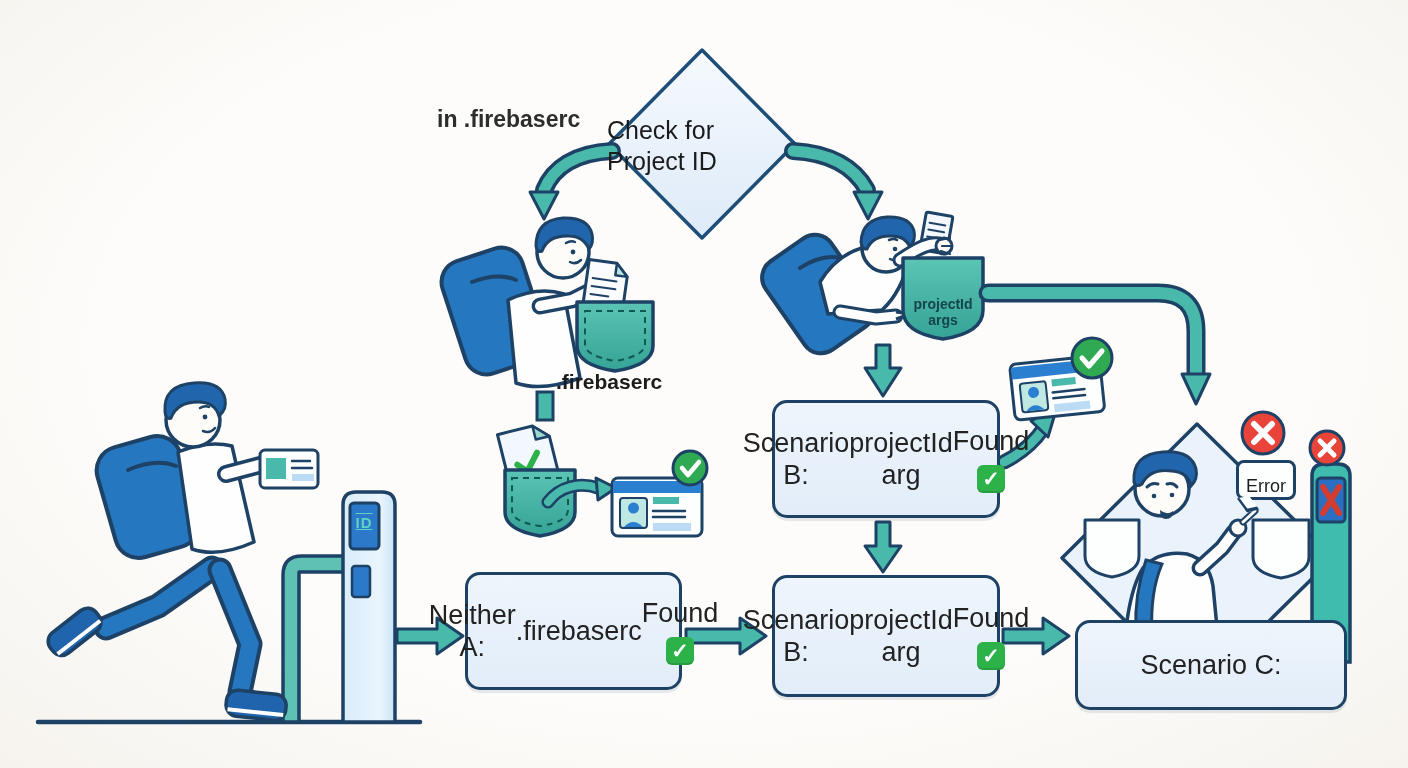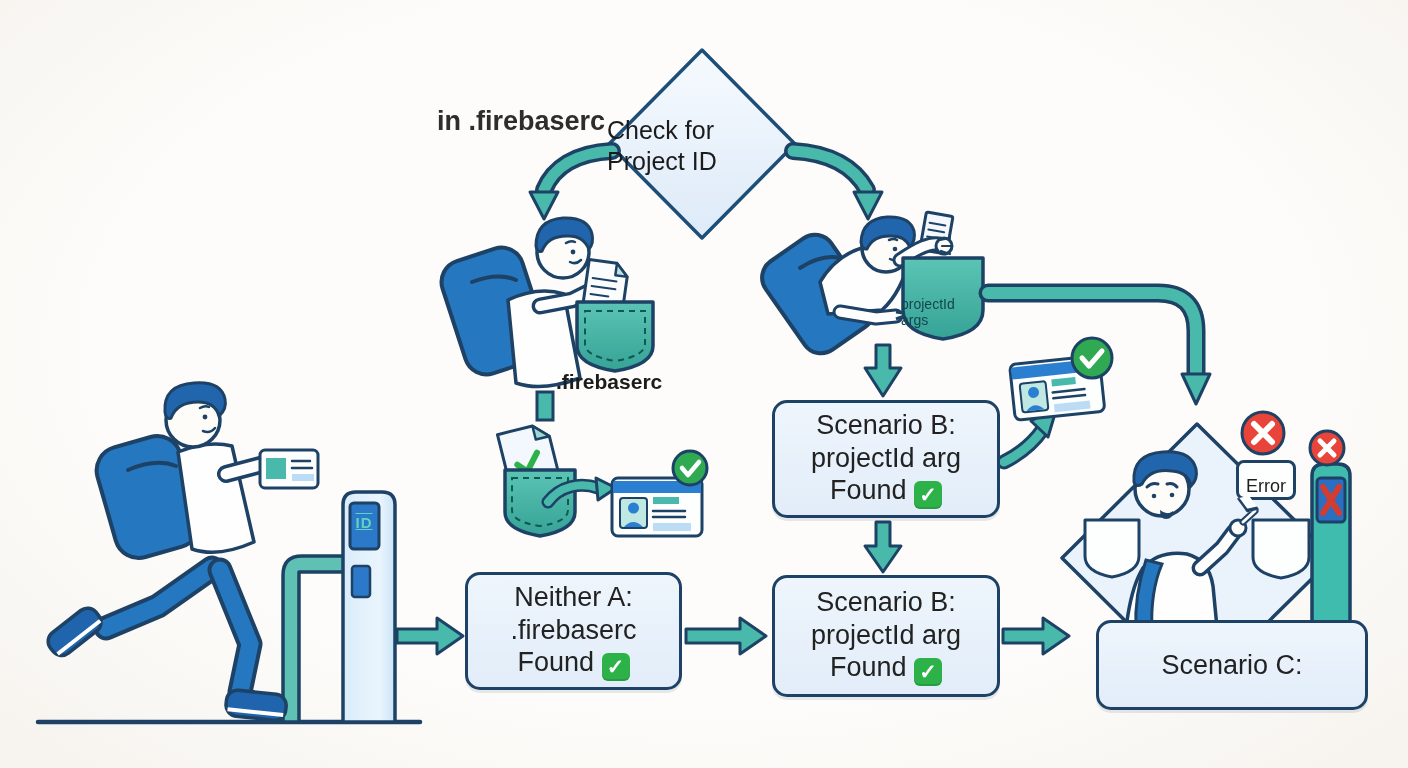--- a/index.html
+++ b/index.html
@@ -4,31 +4,31 @@
 <style>
   html,body{margin:0;padding:0;background:#e9e7e2;}
   .canvas{
     position:relative;width:1408px;height:768px;overflow:hidden;
     background:radial-gradient(ellipse at 50% 45%, #fdfcfa 60%, #f6f3ee 100%);
     font-family:"Liberation Sans", sans-serif;
   }
   .abs{position:absolute;box-sizing:border-box;}
   svg{position:absolute;left:0;top:0;}
   
-  .branch-label{font-size:27px;font-weight:700;color:#2d2d2d;white-space:nowrap;}
+  .branch-label{font-size:23px;font-weight:700;color:#2d2d2d;white-space:nowrap;}
   .decision-text{width:190px;text-align:left;font-size:25px;font-weight:500;color:#1b1b1b;line-height:1.22;}
   .pocket-label-a{font-size:21px;font-weight:700;color:#1c1c1c;}
-  .pocket-label-b{width:84px;text-align:left;font-size:14px;font-weight:400;color:#14454f;line-height:1.15;}
+  .pocket-label-b{width:84px;text-align:center;font-size:14px;font-weight:700;color:#14454f;line-height:1.15;}
   .kiosk-screen-label{width:30px;text-align:center;font-size:15px;font-weight:700;color:#5ed3c4;
     text-decoration:overline underline;letter-spacing:1px;}
   .scenario-box{
     background:linear-gradient(180deg,#eef5fc 0%,#e2edf9 100%);
     border:3px solid #1d4266;border-radius:15px;
     box-shadow:0 3px 0 rgba(21,52,88,.10);
-    display:flex;flex-direction:column;align-items:center;justify-content:center;
+    display:flex;flex-direction:row;align-items:center;justify-content:center;
     font-size:27px;font-weight:500;color:#222;line-height:1.2;text-align:center;
   }
   .illus-box{
     background:linear-gradient(180deg,#eef5fc 0%,#e4eef9 100%);
     border:3px solid #1d4266;border-radius:13px;
   }
   .check-emoji{
     display:inline-block;background:#2db24a;color:#fff;border-radius:6px;
     width:28px;height:28px;line-height:28px;font-size:21px;font-weight:700;
     text-align:center;vertical-align:-3px;box-shadow:inset 0 -2px 0 rgba(0,0,0,.12);
@@ -308,17 +308,17 @@
       <span>Found</span>
       <span class="check-emoji">✓</span>
     </div>
   </div>
 
   <div class="abs error-bubble" style="left:1236px;top:460px;width:60px;height:40px;">
     <span>Error</span>
   </div>
   <div class="abs error-bubble-tail" style="left:1241px;top:497px;"></div>
 
-  <div class="abs scenario-box" style="left:1075px;top:620px;width:272px;height:90px;margin-left:21px;">
+  <div class="abs scenario-box" style="left:1075px;top:620px;width:272px;height:90px;">
     <div>Scenario C:</div>
   </div>
 
 </div>
 
 </body></html>

